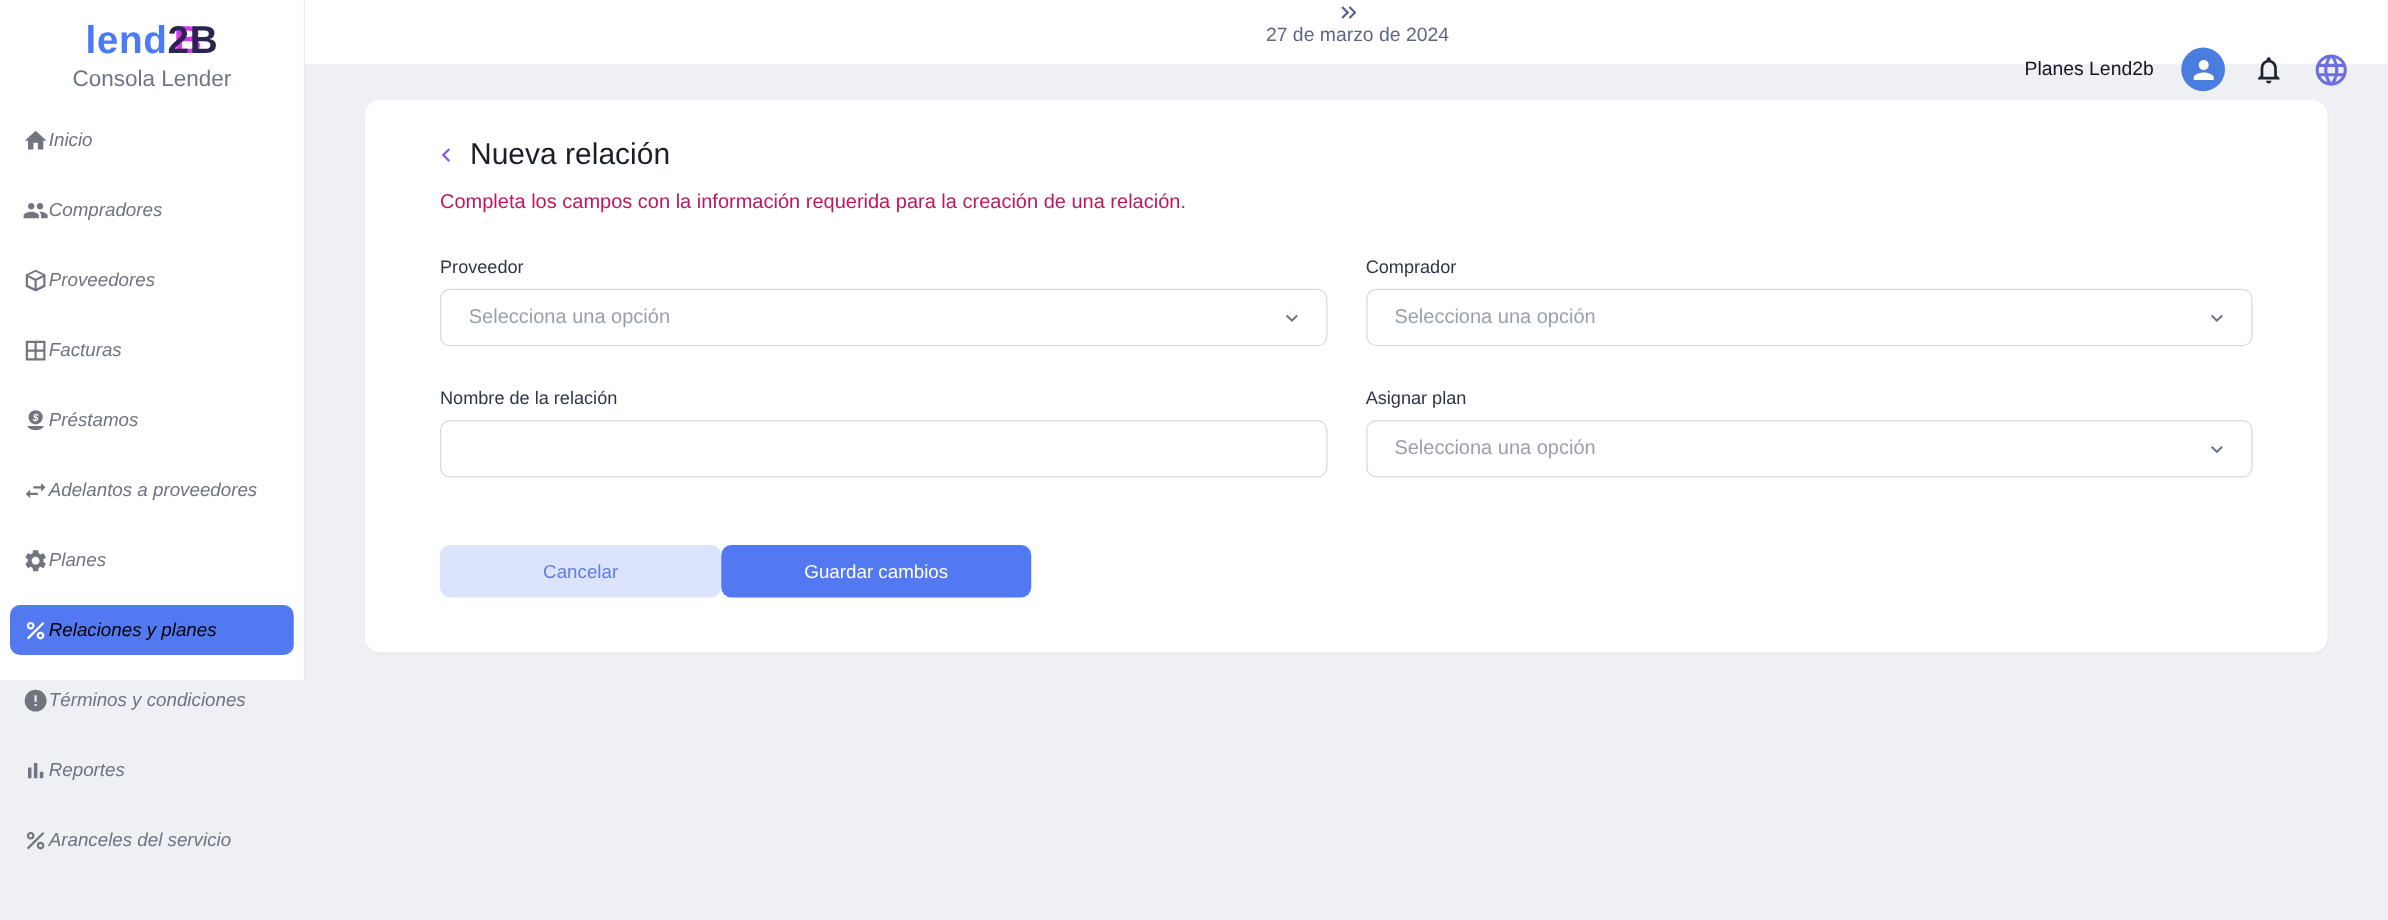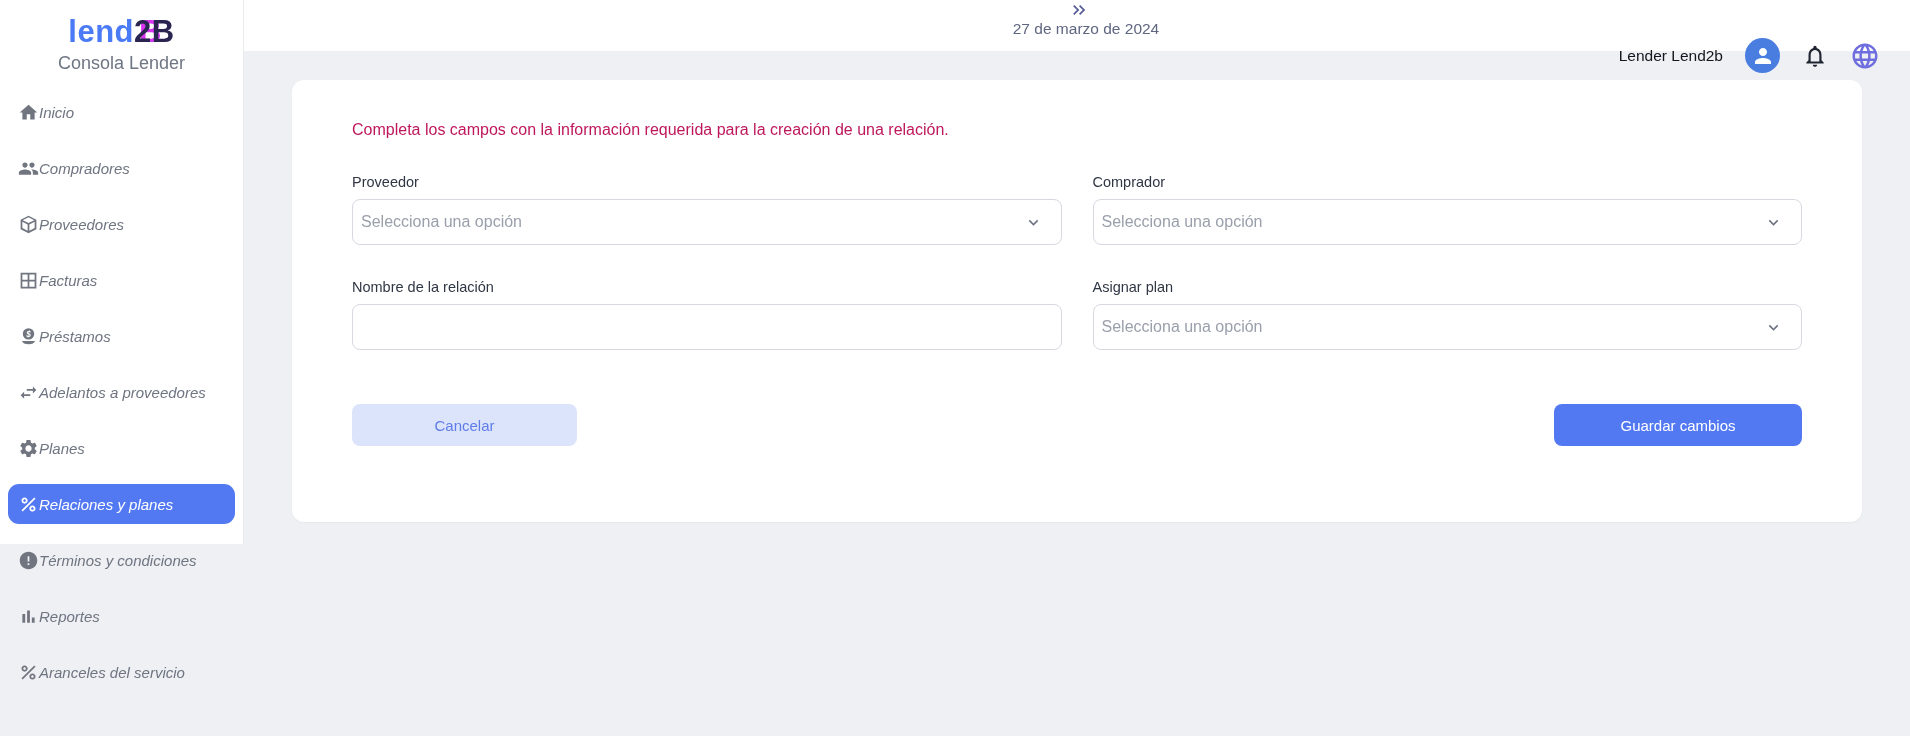--- a/index.html
+++ b/index.html
@@ -26,21 +26,21 @@
   }
   .brand-sub { font-size:18px; color:#6f7683; margin-top:3px; }
 
   .nav { margin-top:18px; }
   .nav-item {
     display:flex; align-items:center; 
     height:40px; margin:0 8px 16px 8px; padding:0 0 0 10px;
     border-radius:8px; color:#6e7480; font-size:15px; cursor:pointer;font-style:italic;
   }
   .nav-icon { width:21px; height:21px; flex:0 0 21px; color:#71757f; }
-  .nav-item.active { background:var(--accent,#5279f2); color:#ffffff;border-radius:11px; }
+  .nav-item.active { background:var(--accent,#5279f2); color:#000000; }
   .nav-item.active .nav-icon { color:#ffffff; }
 
   
   .topbar {
     margin-left:244px; height:51px; background:#ffffff;
     display:flex; align-items:center; padding:0 30px 0 34px;flex-direction:column;
   }
   .chevrons { width:20px; height:20px; color:#54589221; color:#545a92; cursor:pointer; }
   .date { margin-left:14px; font-size:15.5px; color:#5f6680; }
   .topbar-right { margin-left:auto; display:flex; align-items:center; gap:22px; }
@@ -64,29 +64,29 @@
   .page-title { font-size:24px; font-weight:500; color:#1b1f27; line-height:32px; }
   .form-desc { font-size:16px; color:#be185d; margin-top:13px; }
 
   .grid {
     display:grid; grid-template-columns:1fr 1fr; column-gap:31px; row-gap:34px;
     margin-top:35px;
   }
   .field label { display:block; font-size:14.5px; font-weight:500; color:#2f3644; margin-bottom:9px; }
   .select, .text-input {
     height:46px; width:100%; border:1px solid #d6d9e0; border-radius:8px;
-    background:#ffffff; display:flex; align-items:center; padding:0 18px 0 8px;
+    background:#ffffff; display:flex; align-items:center; padding:0 18px 0 22px;
     font-size:16px;
   }
   .select { cursor:pointer; justify-content:space-between; }
   .select .ph { color:#9aa0ab; }
   .sel-chev { width:19px; height:19px; color:#6b7280; }
   .text-input { font-family:inherit; color:#2a2f3a; outline:none; }
 
-  .actions { display:flex; justify-content:space-between; margin-top:54px; }
+  .actions { display:flex; justify-content:flex-start; margin-top:54px; }
   .btn {
     height:42px; border:none; border-radius:8px; font-size:15px;
     font-family:inherit; cursor:pointer;
   }
   .btn-cancel { width:225px; background:var(--cancel-bg,#dbe4fb); color:var(--cancel-text,#5f7ce8); }
   .btn-save { width:248px; background:var(--accent,#5279f2); color:#ffffff; }
 </style>
 </head>
 <body>
 
@@ -194,21 +194,21 @@
 
 <header class="topbar">
   <span class="icon chevrons">
       <svg viewBox="0 0 24 24" fill="currentColor">
         <path d="M6.41 6 5 7.41 9.58 12 5 16.59 6.41 18l6-6z"></path>
         <path d="M13.41 6 12 7.41 16.58 12 12 16.59 13.41 18l6-6z"></path>
       </svg>
     </span>
   <span class="date">27 de marzo de 2024</span>
   <div class="topbar-right">
-    <span class="user-name">Lender Lend2b</span>
+    <span class="user-name">Planes Lend2b</span>
     <span class="avatar">
         <span class="icon">
           <svg viewBox="0 0 24 24" fill="currentColor">
             <path d="M12 12c2.21 0 4-1.79 4-4s-1.79-4-4-4-4 1.79-4 4 1.79 4 4 4zm0 2c-2.67 0-8 1.34-8 4v2h16v-2c0-2.66-5.33-4-8-4z"></path>
           </svg>
         </span>
       </span>
     <span class="icon bell">
         <svg viewBox="0 0 24 24" fill="currentColor">
           <path d="M12 22c1.1 0 2-.9 2-2h-4c0 1.1.9 2 2 2zm6-6v-5c0-3.07-1.63-5.64-4.5-6.32V4c0-.83-.67-1.5-1.5-1.5s-1.5.67-1.5 1.5v.68C7.64 5.36 6 7.92 6 11v5l-2 2v1h16v-1l-2-2zm-2 1H8v-6c0-2.48 1.51-4.5 4-4.5s4 2.02 4 4.5v6z"></path>
@@ -217,20 +217,28 @@
     <span class="icon globe">
         <svg viewBox="0 0 24 24" fill="currentColor">
           <path d="M11.99 2C6.47 2 2 6.48 2 12s4.47 10 9.99 10C17.52 22 22 17.52 22 12S17.52 2 11.99 2zm6.93 6h-2.95c-.32-1.25-.78-2.45-1.38-3.56 1.84.63 3.37 1.91 4.33 3.56zM12 4.04c.83 1.2 1.48 2.53 1.91 3.96h-3.82c.43-1.43 1.08-2.76 1.91-3.96zM4.26 14C4.1 13.36 4 12.69 4 12s.1-1.36.26-2h3.38c-.08.66-.14 1.32-.14 2s.06 1.34.14 2H4.26zm.82 2h2.95c.32 1.25.78 2.45 1.38 3.56-1.84-.63-3.37-1.9-4.33-3.56zm2.95-8H5.08c.96-1.66 2.49-2.93 4.33-3.56C8.81 5.55 8.35 6.75 8.03 8zM12 19.96c-.83-1.2-1.48-2.53-1.91-3.96h3.82c-.43 1.43-1.08 2.76-1.91 3.96zM14.34 14H9.66c-.09-.66-.16-1.32-.16-2s.07-1.35.16-2h4.68c.09.65.16 1.32.16 2s-.07 1.34-.16 2zm.25 5.56c.6-1.11 1.06-2.31 1.38-3.56h2.95c-.96 1.65-2.49 2.93-4.33 3.56zM16.36 14c.08-.66.14-1.32.14-2s-.06-1.34-.14-2h3.38c.16.64.26 1.31.26 2s-.1 1.36-.26 2h-3.38z"></path>
         </svg>
       </span>
   </div>
 </header>
 
 <main class="content">
   <section class="card">
+    <div class="card-head">
+      <span class="icon back-btn">
+          <svg viewBox="0 0 24 24" fill="currentColor">
+            <path d="M15.41 7.41 14 6l-6 6 6 6 1.41-1.41L10.83 12z"></path>
+          </svg>
+        </span>
+      <h1 class="page-title">Nueva relación</h1>
+    </div>
     <p class="form-desc">Completa los campos con la información requerida para la creación de una relación.</p>
 
     <div class="grid">
       <div class="field">
         <label>Proveedor</label>
         <div class="select">
           <span class="ph">Selecciona una opción</span>
           <span class="icon sel-chev">
               <svg viewBox="0 0 24 24" fill="currentColor">
                 <path d="M7.41 8.59 12 13.17l4.59-4.58L18 10l-6 6-6-6 1.41-1.41z"></path>

